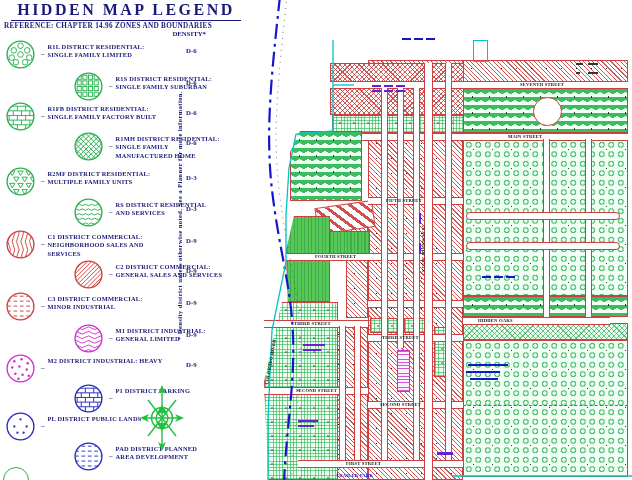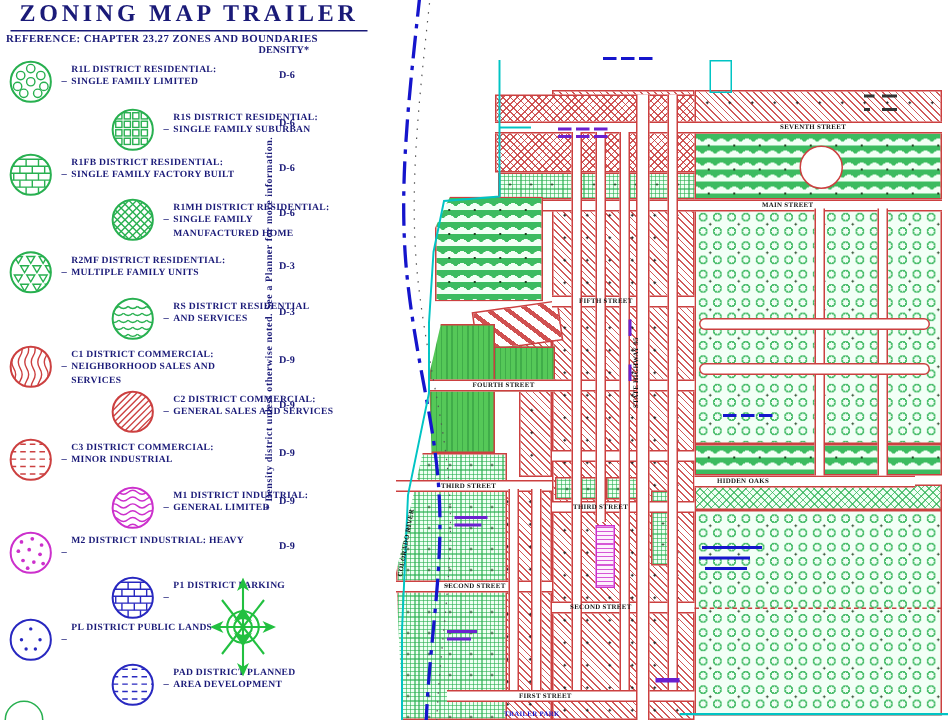--- a/index.html
+++ b/index.html
@@ -73,23 +73,23 @@
   #overlay{position:absolute;left:-258px;top:0;width:632px;height:480px;pointer-events:none;z-index:5;}
   .zwrap{position:relative;width:100%;height:100%;}
 </style>
 </head>
 <body>
 
 <div id="stage">
 
   <div id="legend">
     <div id="lg-title-wrap">
-      <span id="lg-title">ZONING MAP TRAILER</span>
-    </div>
-    <div id="lg-ref">REFERENCE: CHAPTER 23.27 ZONES AND BOUNDARIES</div>
+      <span id="lg-title">HIDDEN MAP LEGEND</span>
+    </div>
+    <div id="lg-ref">REFERENCE: CHAPTER 14.96 ZONES AND BOUNDARIES</div>
     <div id="lg-density-h">DENSITY*</div>
     <div id="lg-foot">* Density district unless otherwise noted.  See a Planner for more information.</div>
 
     <div class="lrow" style="top:38px">
       <svg class="sym" viewBox="0 0 32 32">
           <defs>
             <clipPath id="cp0">
               <circle cx="16" cy="16" r="13"></circle>
             </clipPath>
           </defs>

